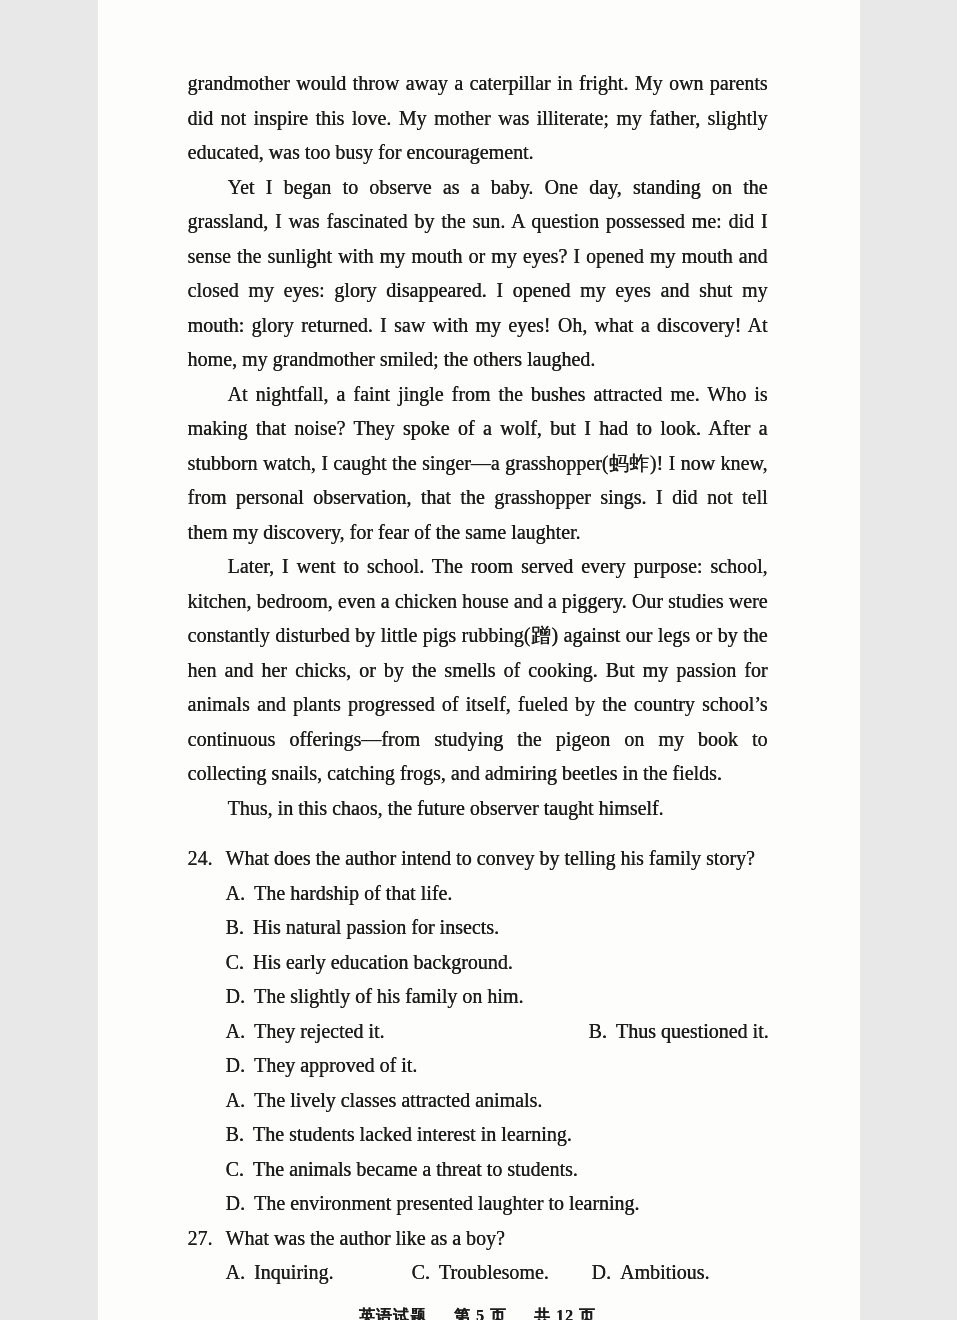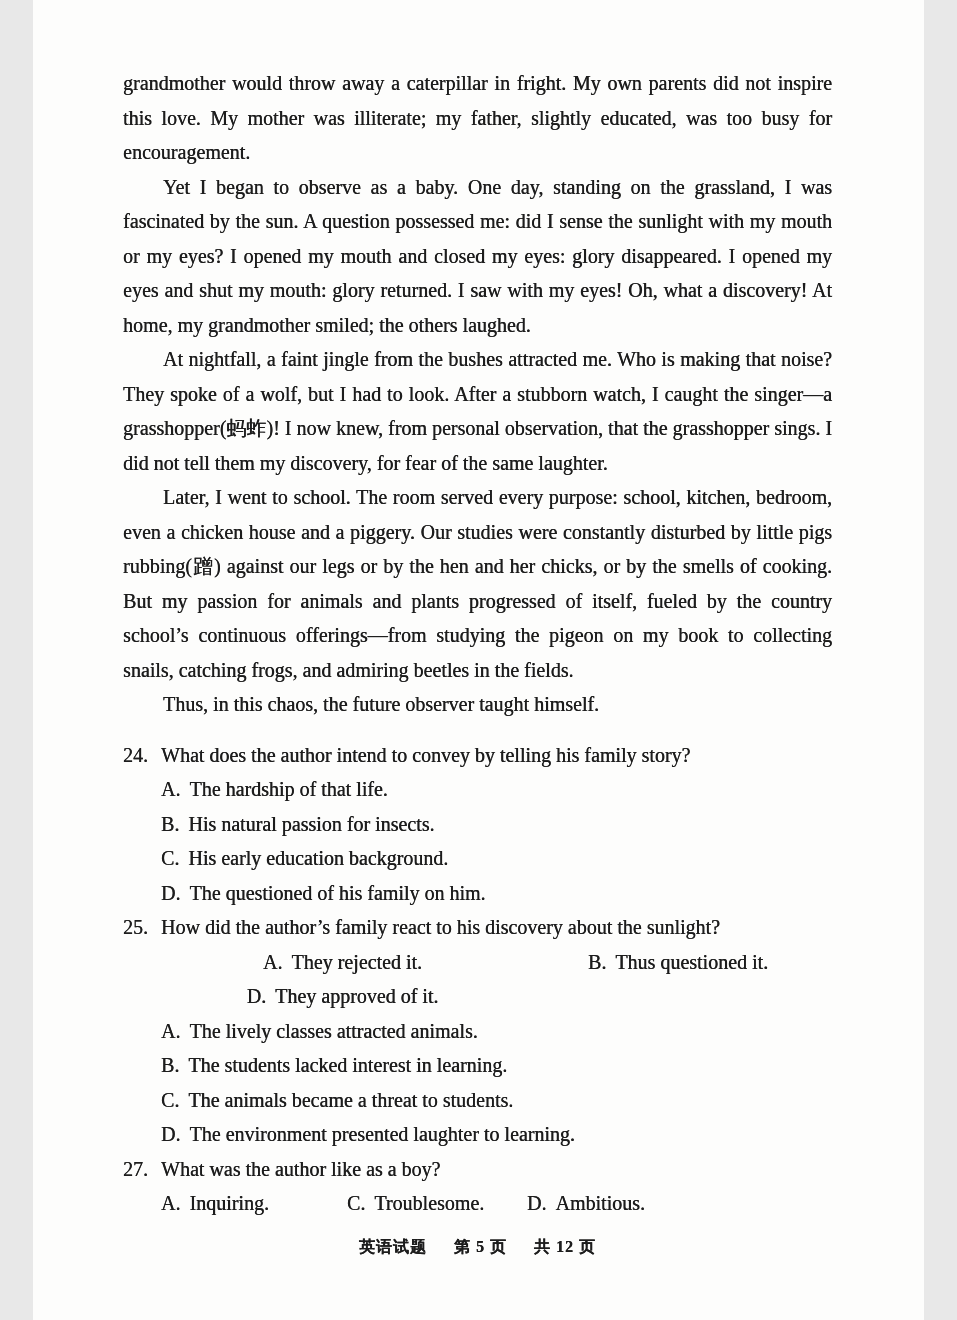--- a/index.html
+++ b/index.html
@@ -1,20 +1,20 @@
 <!DOCTYPE html>
 <html><head>
 <meta charset="utf-8">
 <style>
   * { box-sizing: border-box; }
   html, body { margin: 0; padding: 0; background: #e8e8e8; }
 
   .page {
     position: relative;
-    width: 891px;
+    width: 762px;
     height: 1320px;
     margin: 0 auto;
     background: #fdfdfc;
     overflow: hidden;
     font-family: "Liberation Serif", "DejaVu Serif", serif;
     color: #1d1d1d;
     
     text-shadow: 0.35px 0 0 currentColor;
   }
 
@@ -39,21 +39,20 @@
   .q-text { flex: 1; }
   .options { padding-left: 38px; }
   .options .option { white-space: nowrap; }
   .opt-label { margin-right: 9px; }
 
   .options-list .option { display: block; }
 
   .options-grid2 {
     display: grid;
     grid-template-columns: 363px 1fr;
-    text-align: center;
   }
   .options-row4 {
     display: grid;
     grid-template-columns: 186px 180px 200px 1fr;
   }
 
   
   .footer {
     margin-top: 9px;
     display: flex;
@@ -91,30 +90,26 @@
           <div class="option">
             <span class="opt-label">A.</span><span class="opt-text">The hardship of that life.</span>
           </div>
           <div class="option">
             <span class="opt-label">B.</span><span class="opt-text">His natural passion for insects.</span>
           </div>
           <div class="option">
             <span class="opt-label">C.</span><span class="opt-text">His early education background.</span>
           </div>
           <div class="option">
-            <span class="opt-label">D.</span><span class="opt-text">The questioned of his family on him.</span>
+            <span class="opt-label">D.</span><span class="opt-text">The slightly of his family on him.</span>
           </div>
         </div>
       </div>
 
       <div class="question">
-        <div class="q-stem">
-          <span class="q-num">25.</span>
-          <span class="q-text">How did the author’s family react to his discovery about the sunlight?</span>
-        </div>
         <div class="options options-grid2">
           <div class="option">
             <span class="opt-label">A.</span><span class="opt-text">They rejected it.</span>
           </div>
           <div class="option">
             <span class="opt-label">B.</span><span class="opt-text">Thus questioned it.</span>
           </div>
           <div class="option">
             <span class="opt-label">D.</span><span class="opt-text">They approved of it.</span>
           </div>

